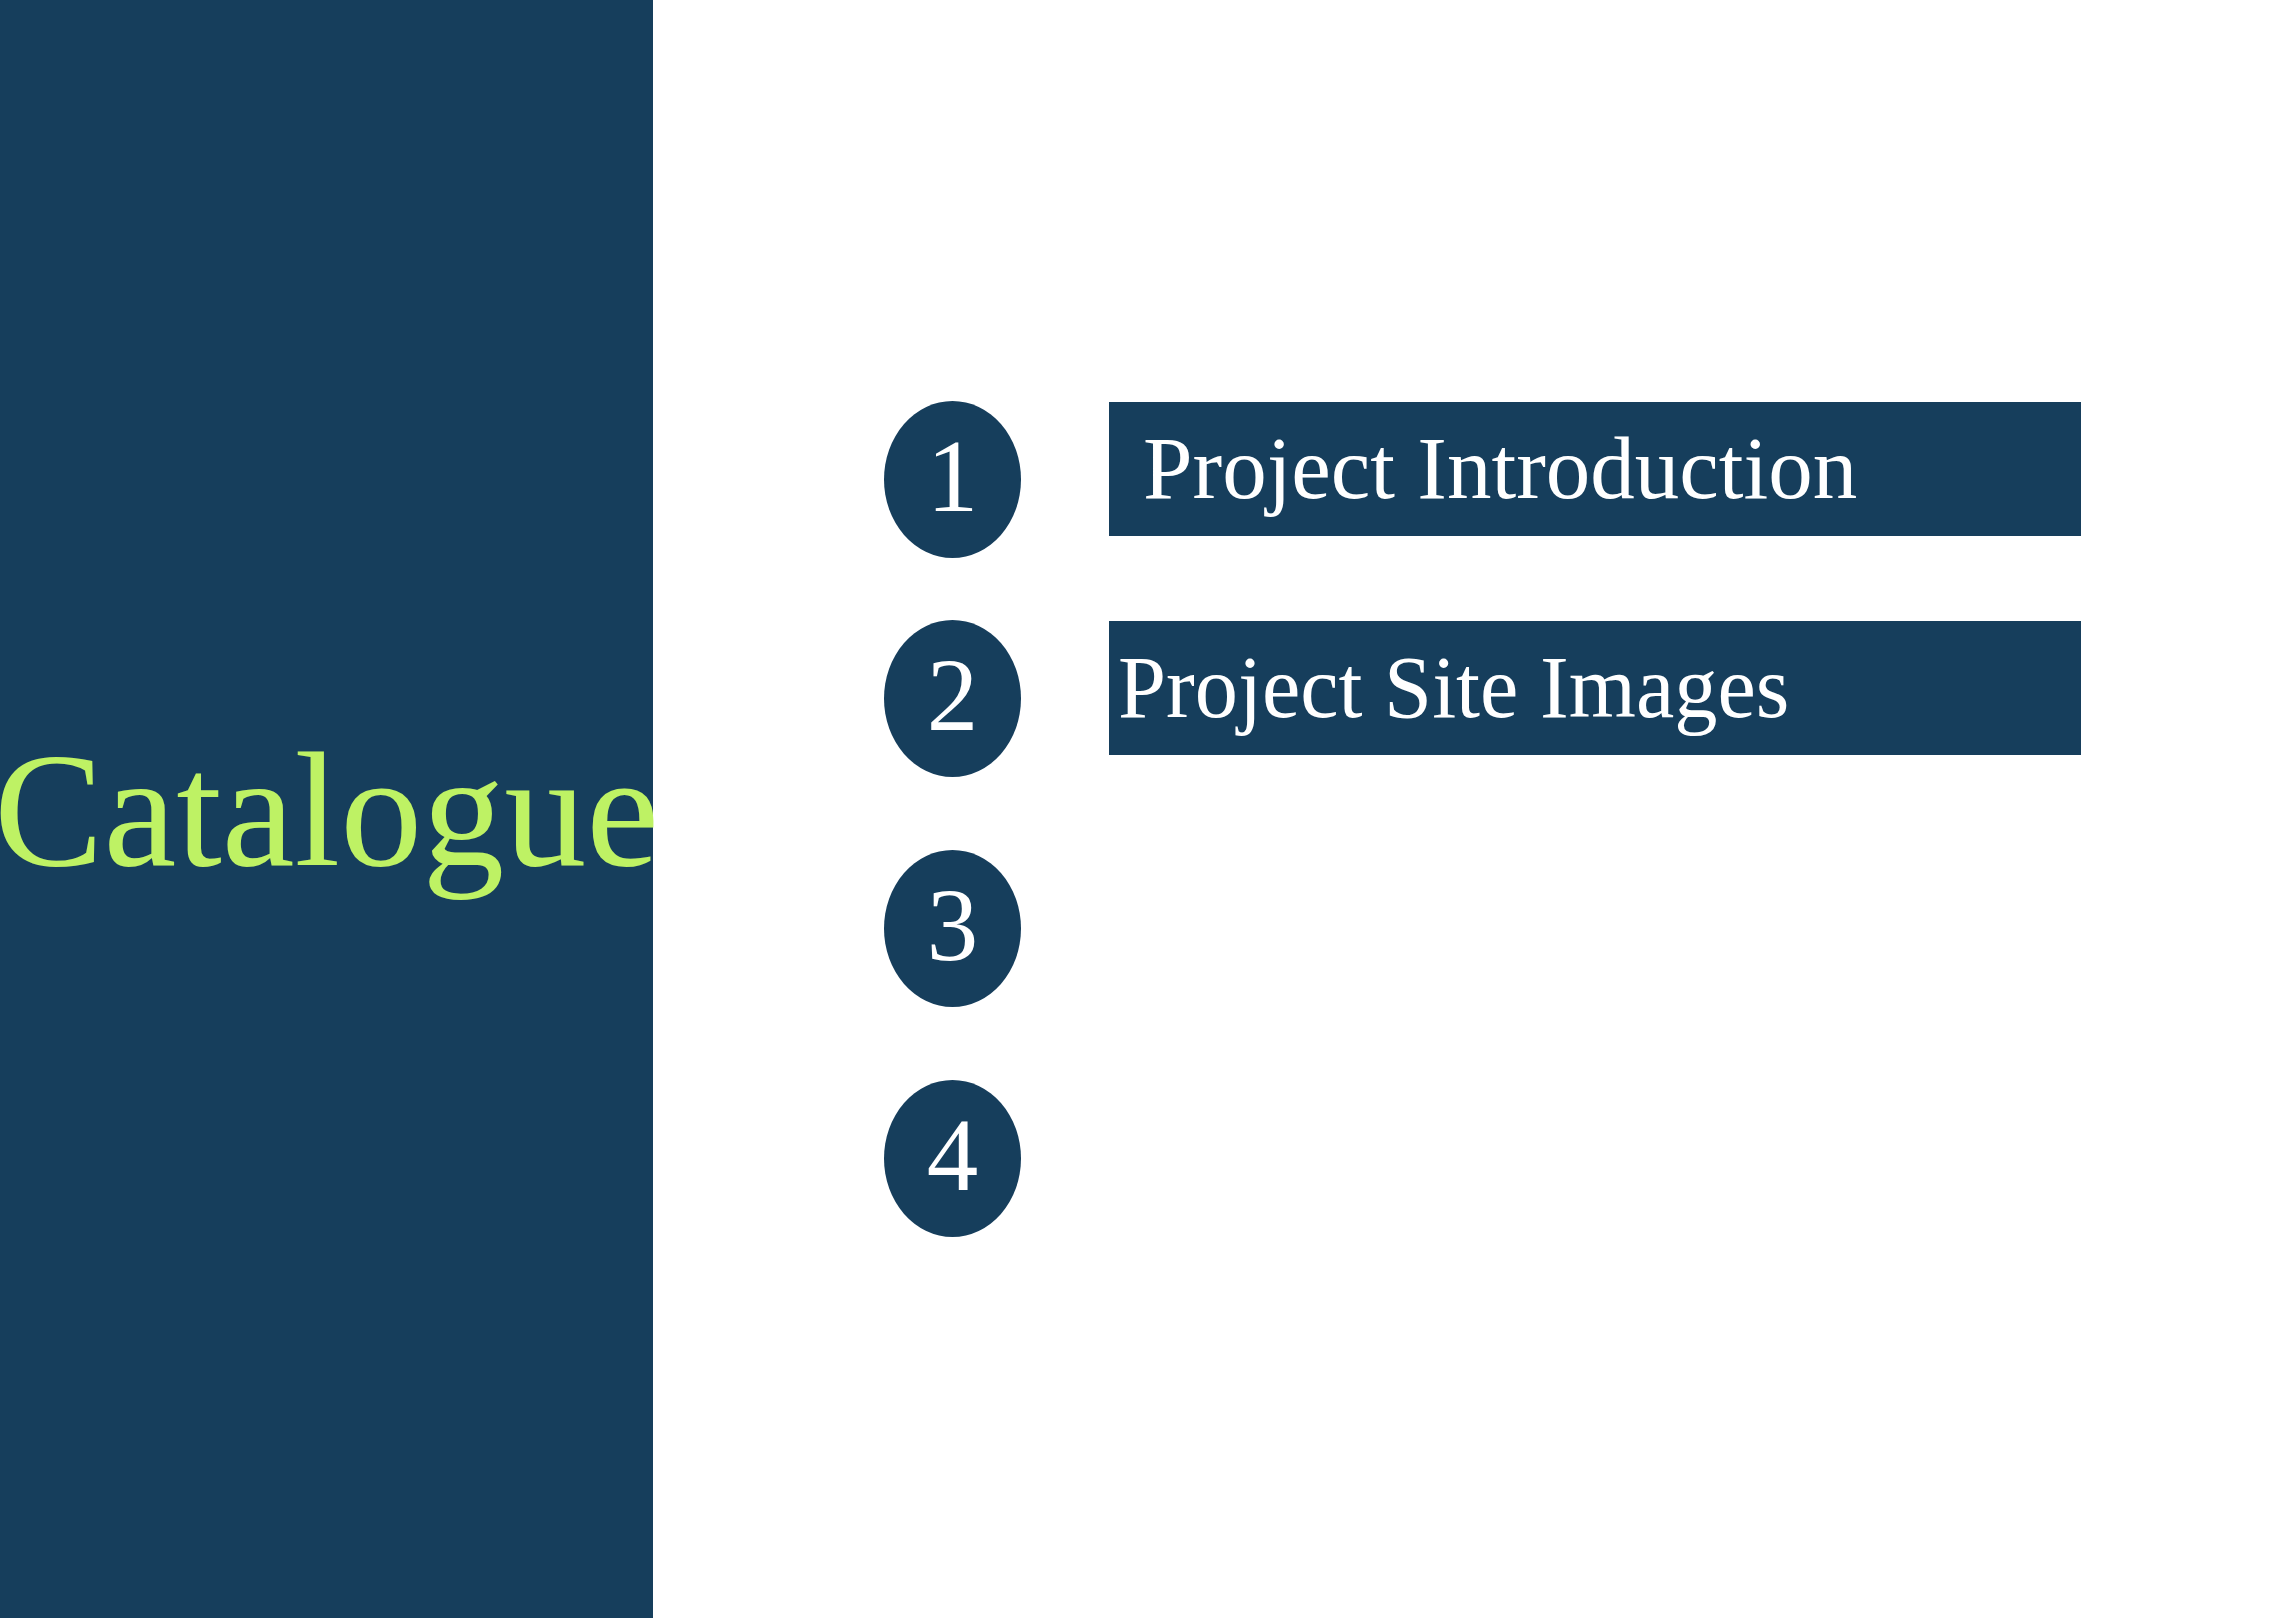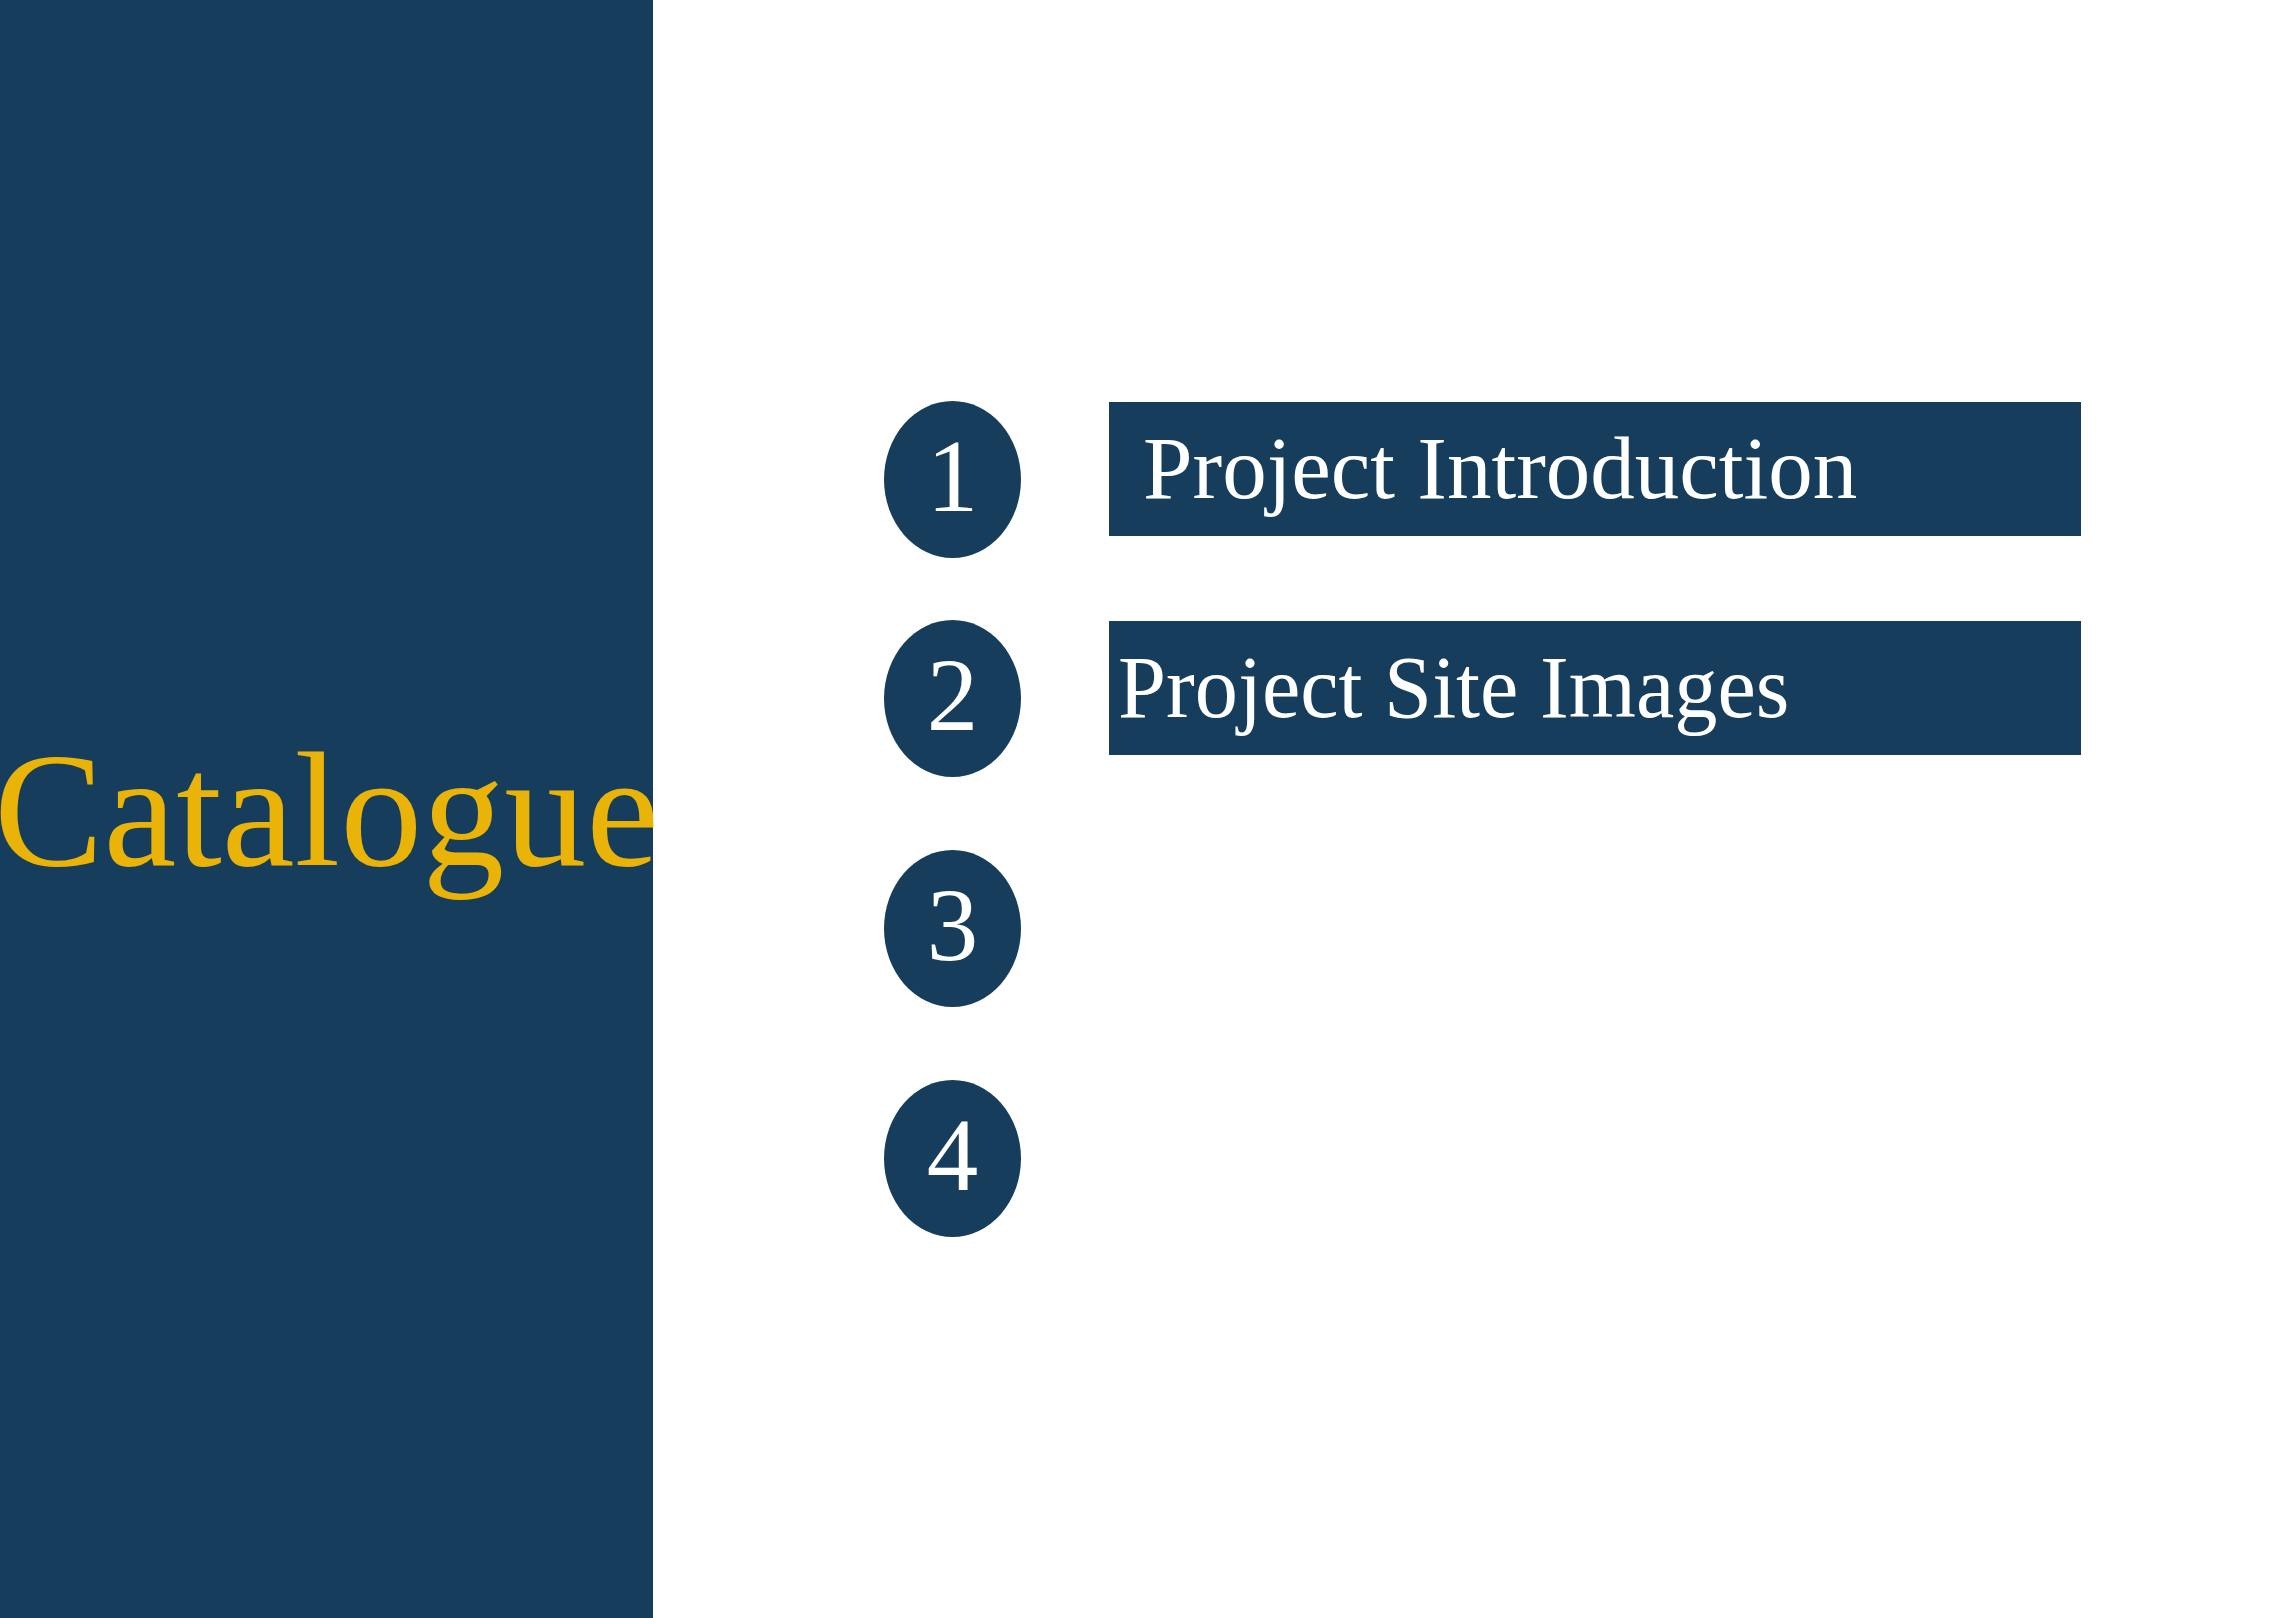--- a/index.html
+++ b/index.html
@@ -32,21 +32,21 @@
 
   #slide-title {
     position: absolute;
     left: 0;
     top: 0;
     width: 653px;
     height: 1619px;
     display: flex;
     align-items: center;
     justify-content: center;
-    color: #eab308;
+    color: #bef264;
     font-family: "Liberation Serif", "DejaVu Serif", serif;
     font-size: 164px;
     font-weight: 400;
     letter-spacing: 0px;
     line-height: 1;
     white-space: nowrap;
   }
 
   
   #agenda-list {

